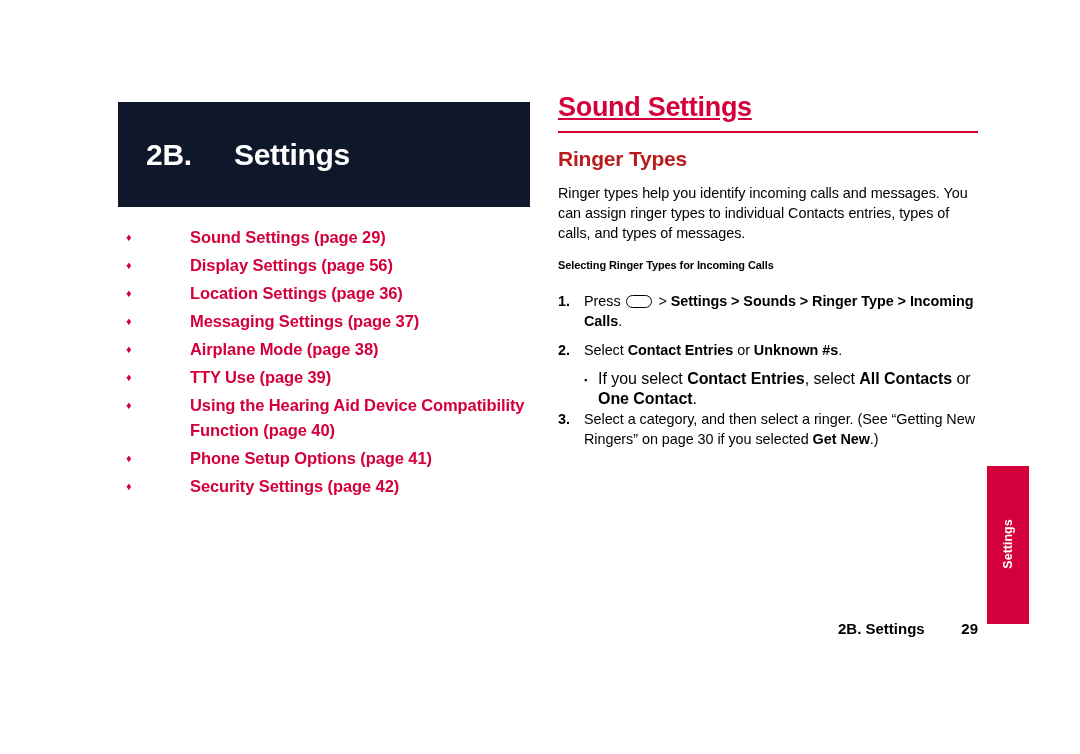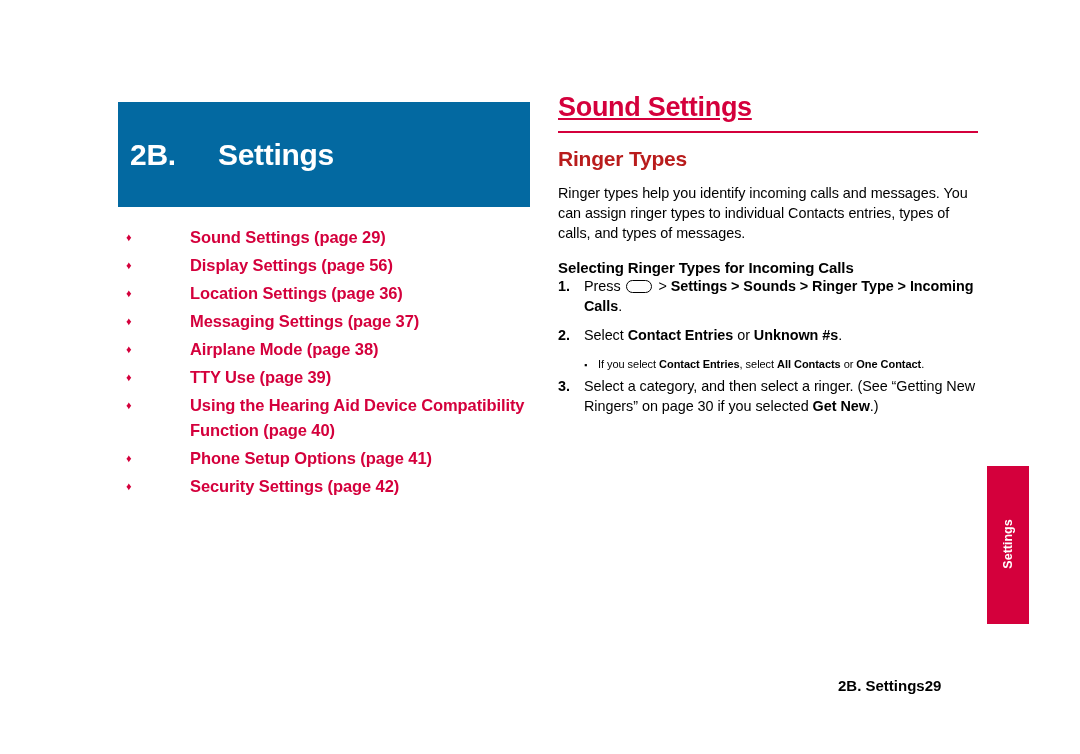--- a/index.html
+++ b/index.html
@@ -18,25 +18,25 @@
   }
 
   
   .left-col {
     position: absolute;
     left: 118px;
     top: 102px;
     width: 412px;
   }
   .chapter-banner {
-    background: #0369a1;
+    background: #0f172a;
     height: 105px;
     display: flex;
     align-items: center;
-    padding-left: 12px;
+    padding-left: 28px;
   }
   .chapter-num {
     color: #ffffff;
     font-size: 30px;
     font-weight: bold;
     letter-spacing: -0.3px;
     width: 88px;
   }
   .chapter-title {
     color: #ffffff;
@@ -102,23 +102,23 @@
   }
   .body-text {
     color: #000000;
     font-size: 14.4px;
     line-height: 20px;
     margin: 0 0 16px 0;
     letter-spacing: -0.05px;
   }
   .proc-title {
     color: #000000;
-    font-size: 15px;
-    font-weight: bold;
-    margin: 0 0 0 0;
+    font-size: 11px;
+    font-weight: bold;
+    margin: 0 0 20px 0;
     letter-spacing: -0.1px;
   }
 
   .step {
     display: flex;
     align-items: flex-start;
     margin-bottom: 9px;
   }
   .step-num {
     font-size: 14.4px;
@@ -154,21 +154,21 @@
     padding-left: 26px;
   }
   .sq {
     width: 14px;
     flex: 0 0 14px;
     font-size: 9px;
     line-height: 22px;
     color: #000;
   }
   .subbullet-body {
-    font-size: 11px;
+    font-size: 16px;
     line-height: 20px;
     color: #000;
     letter-spacing: -0.05px;
     flex: 1 1 auto;
   }
 
   
   .side-tab {
     position: absolute;
     left: 987px;
@@ -191,24 +191,25 @@
     margin-left: -28px;
     margin-top: -8px;
     width: 56px;
     text-align: center;
   }
 
   
   .footer {
     position: absolute;
     left: 558px;
-    top: 677px;
+    top: 620px;
     width: 420px;
     display: flex;
     align-items: baseline;
+    justify-content: space-between;
   }
   .footer-left {
     font-size: 15px;
     font-weight: bold;
     color: #000;
     margin-left: 280px;
   }
   .footer-page {
     font-size: 15px;
     font-weight: bold;

